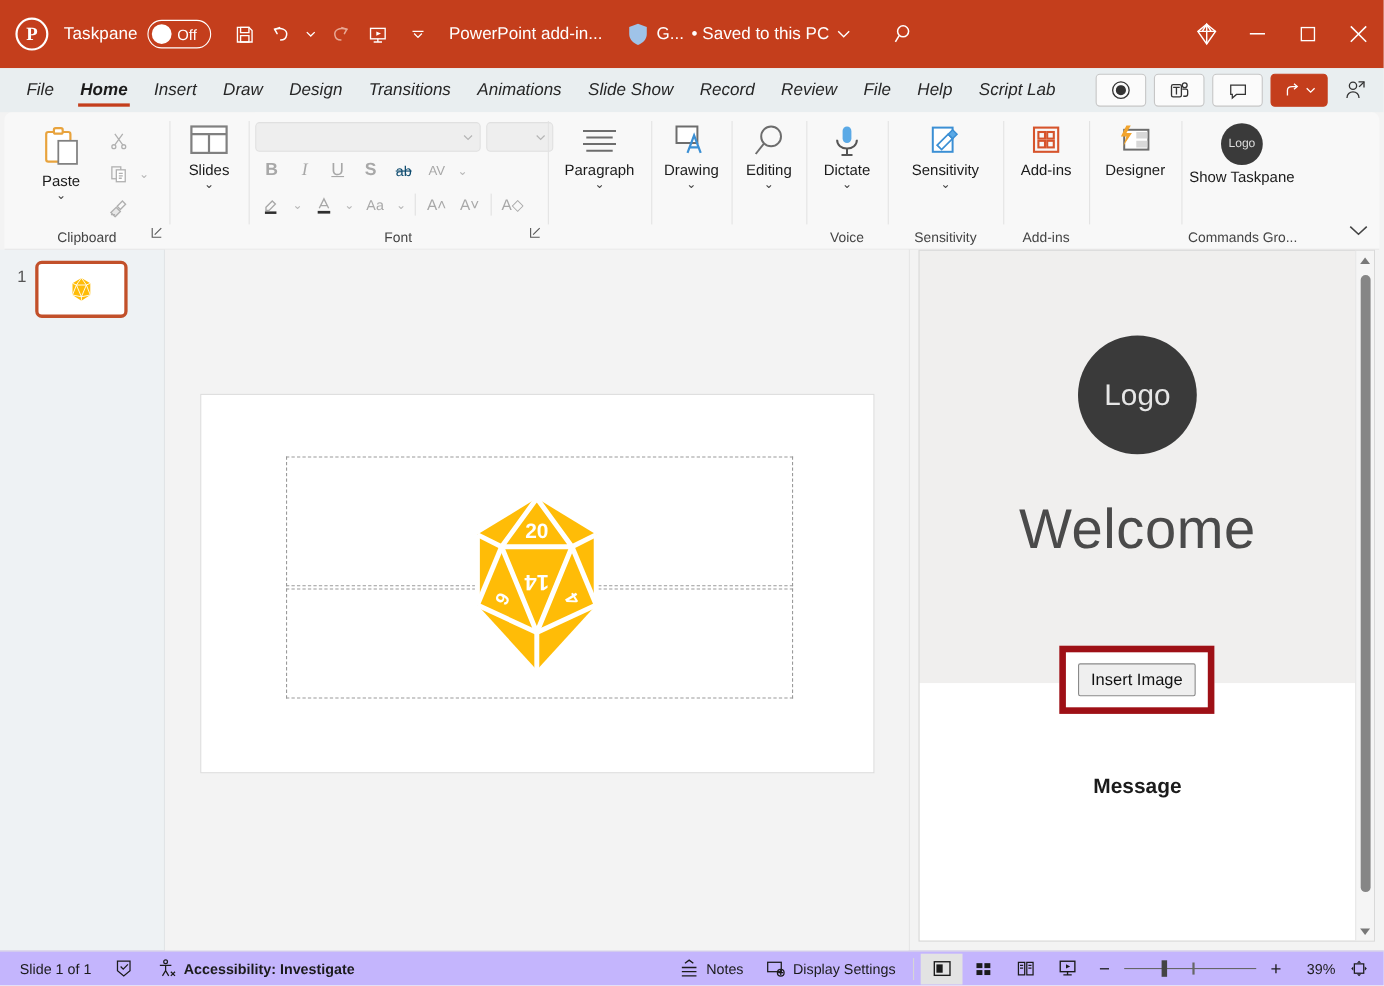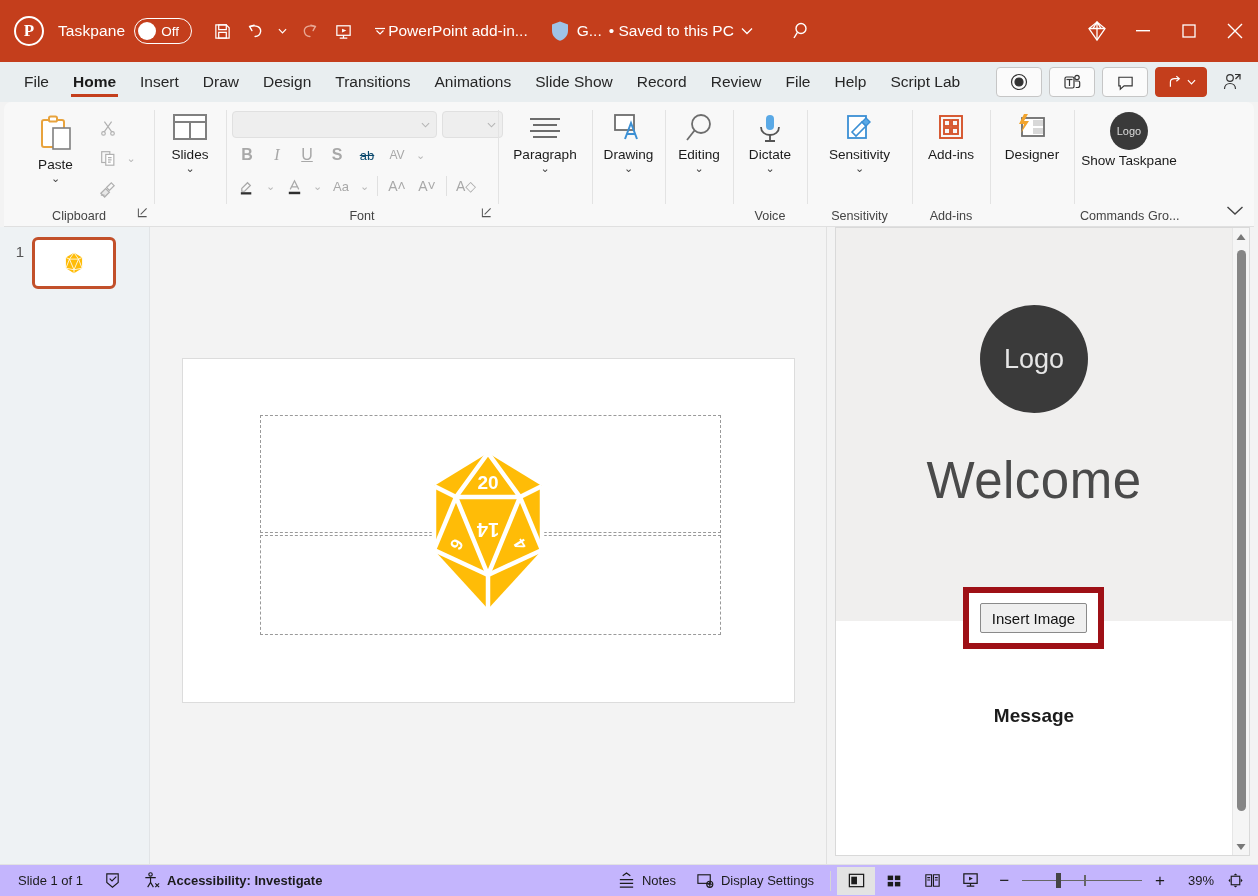--- a/index.html
+++ b/index.html
@@ -32,35 +32,35 @@
   }
   .toggle .knob { width: 18px; height: 18px; border-radius: 50%; background: #fff; flex: none; }
   .toggle .tlabel { font-size: 13.5px; color: #fff; }
   .qat { display: flex; align-items: center; gap: 2px; }
   .qat-btn {
     width: 32px; height: 34px; display: flex; align-items: center; justify-content: center;
     border-radius: 3px; cursor: default;
   }
   .qat-btn svg { display: block; }
   .qat-chev { width: 17px; height: 34px; display:flex; align-items:center; justify-content:center; }
-  .doc-title { font-size: 15.5px; white-space: nowrap; }
+  .doc-title { font-size: 15.5px; margin-left: 20px; white-space: nowrap; }
   .sens-chip { display: flex; align-items: center; gap: 7px; margin-left: 22px; font-size: 15.5px; white-space: nowrap; }
   .search-btn { margin-left: 28px; width: 40px; height: 34px; display:flex; align-items:center; justify-content:center; }
   .tb-right { margin-left: auto; display: flex; align-items: center; height: 100%; }
   .tb-right .icbtn { width: 46px; height: 62px; display: flex; align-items: center; justify-content: center; }
   .tb-right .wbtn { width: 46px; height: 62px; display: flex; align-items: center; justify-content: center; }
 
   
   .ribbon-tabs {
     height: 40px; background: #e9eef0; display: flex; align-items: stretch; flex: none;
     padding-left: 12px; position: relative;
   }
   .rtab {
     display: flex; align-items: center; padding: 0 12px; font-size: 15.5px; color: #262626;
-    position: relative; white-space: nowrap;
+    position: relative; white-space: nowrap; font-style: italic;
   }
   .rtab.active { font-weight: bold; color: #1b1b1b; }
   .rtab.active::after {
     content: ""; position: absolute; left: 10px; right: 10px; bottom: 5px; height: 2.6px; background: #c43e1c;
   }
   .tabs-right { margin-left: auto; display: flex; align-items: center; gap: 7px; padding-right: 8px; }
   .tbtn {
     width: 46px; height: 30px; border: 1px solid #c6c6c6; border-radius: 4px; background: #fbfbfb;
     display: flex; align-items: center; justify-content: center;
   }

